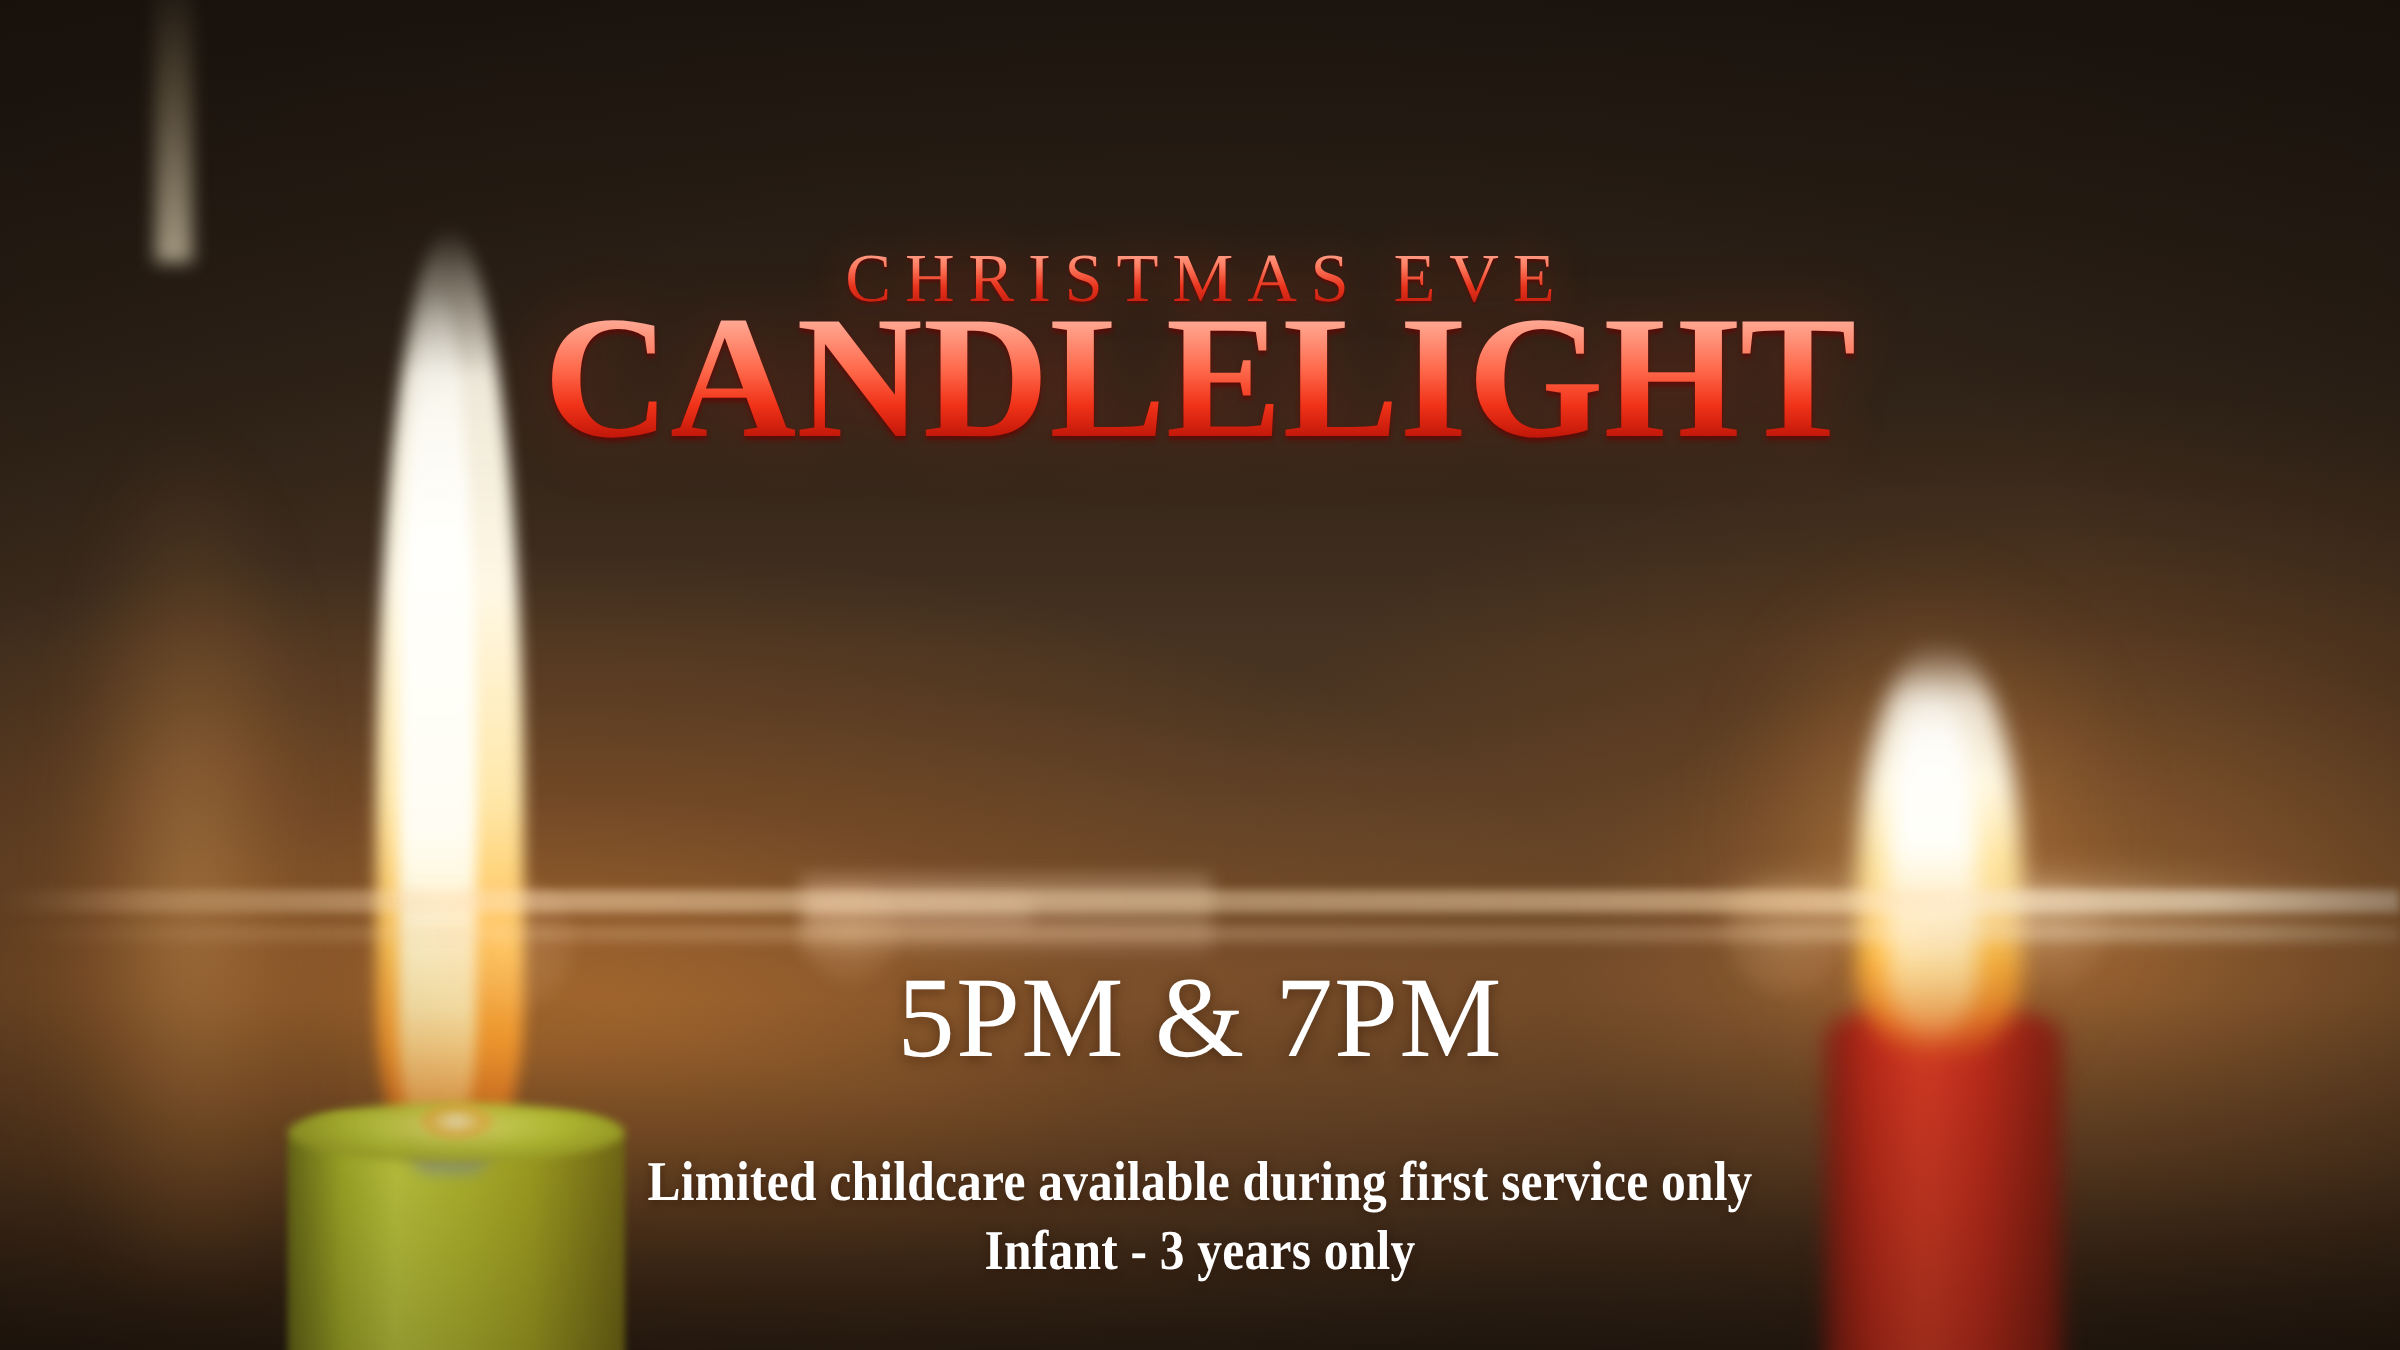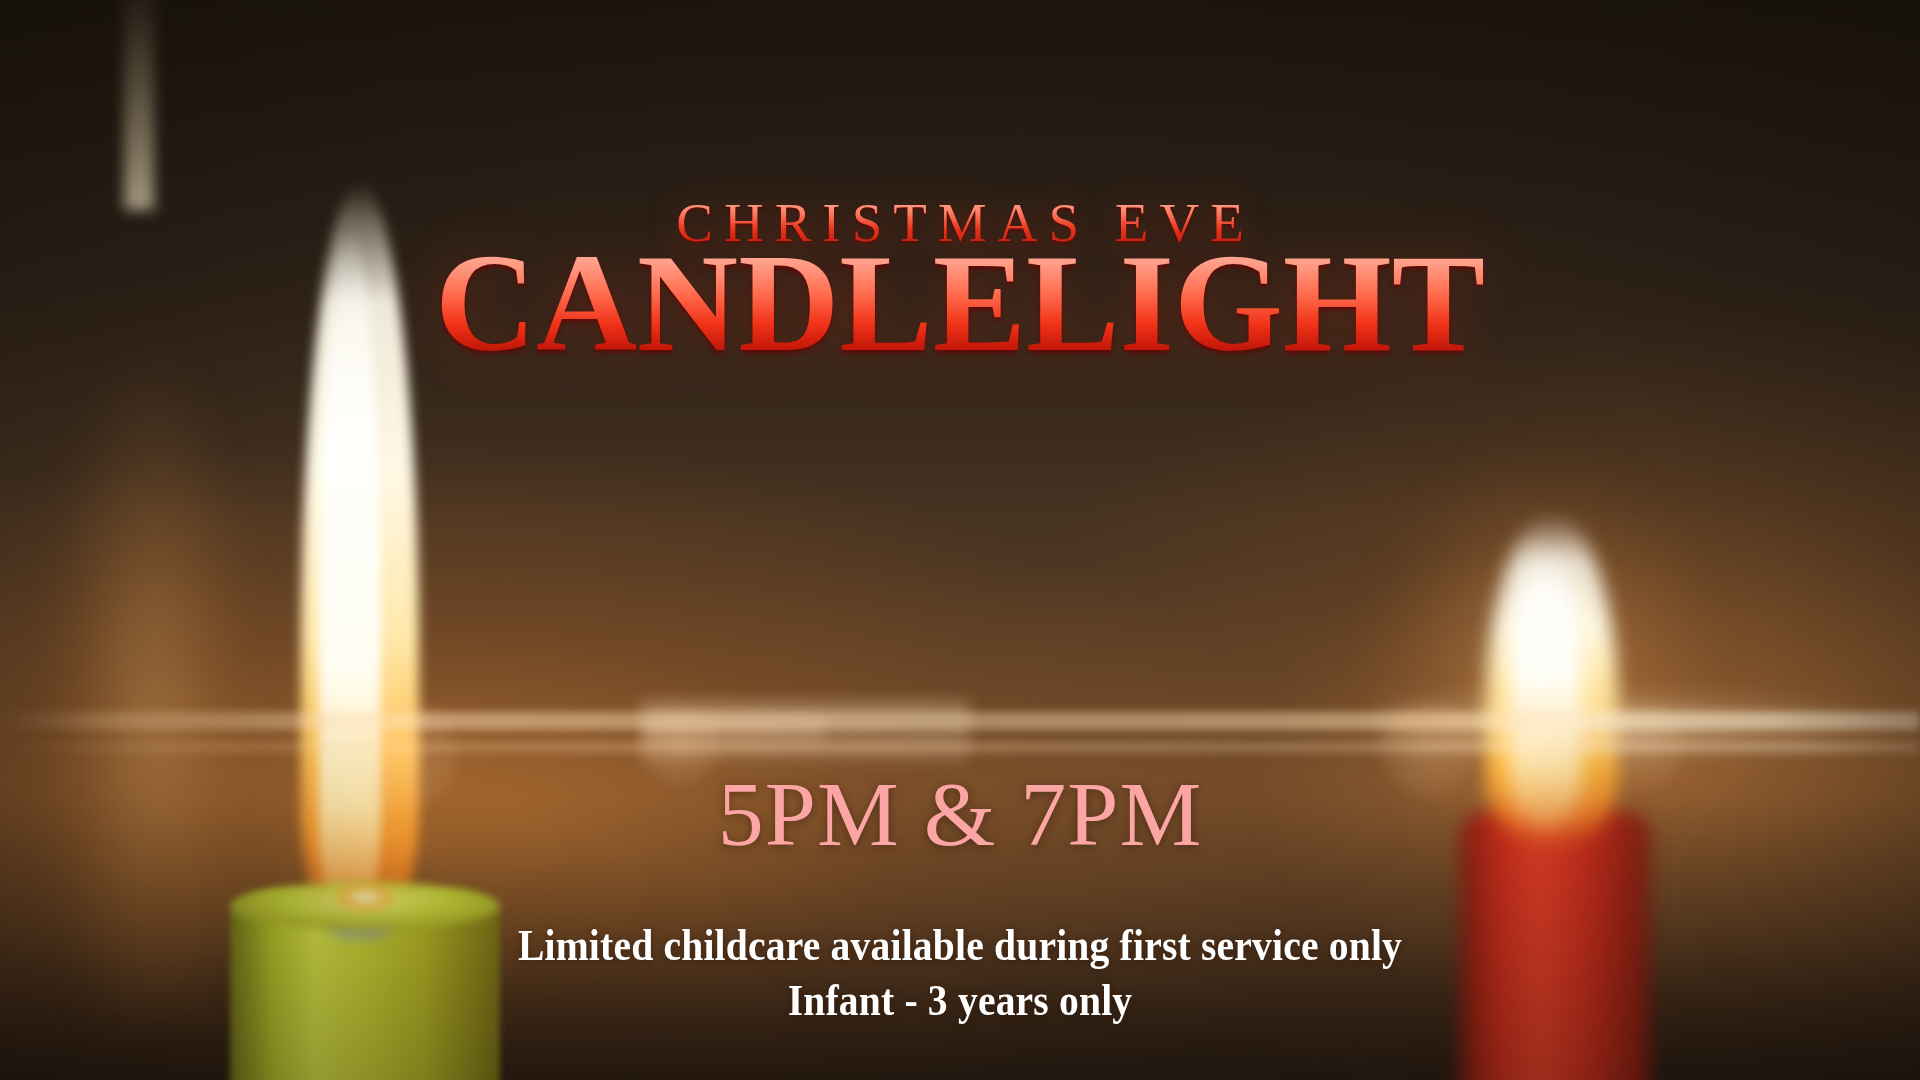--- a/index.html
+++ b/index.html
@@ -225,21 +225,21 @@
   }
   .headline .ln2{ display:block; font-size:140px; letter-spacing:1px; }
 
   .times{
     position:absolute; left:0; right:0; top:768px;
     text-align:center;
     font-family:"Liberation Serif", serif;
     font-weight:400;
     font-size:92px;
     line-height:1;
-    color:#fca5a5;
+    color:#ffffff;
     letter-spacing:1px;
     text-shadow:0 2px 10px rgba(50,22,8,.55);
   }
   .subnote{
     position:absolute; left:0; right:0; top:918px;
     text-align:center;
     font-family:"Liberation Serif", serif;
     font-weight:700;
     font-size:45px;
     line-height:1.22;

